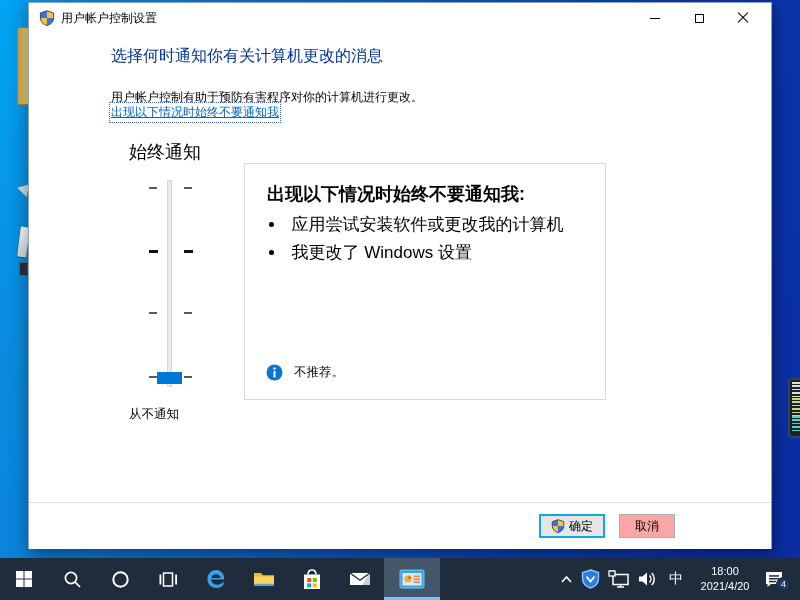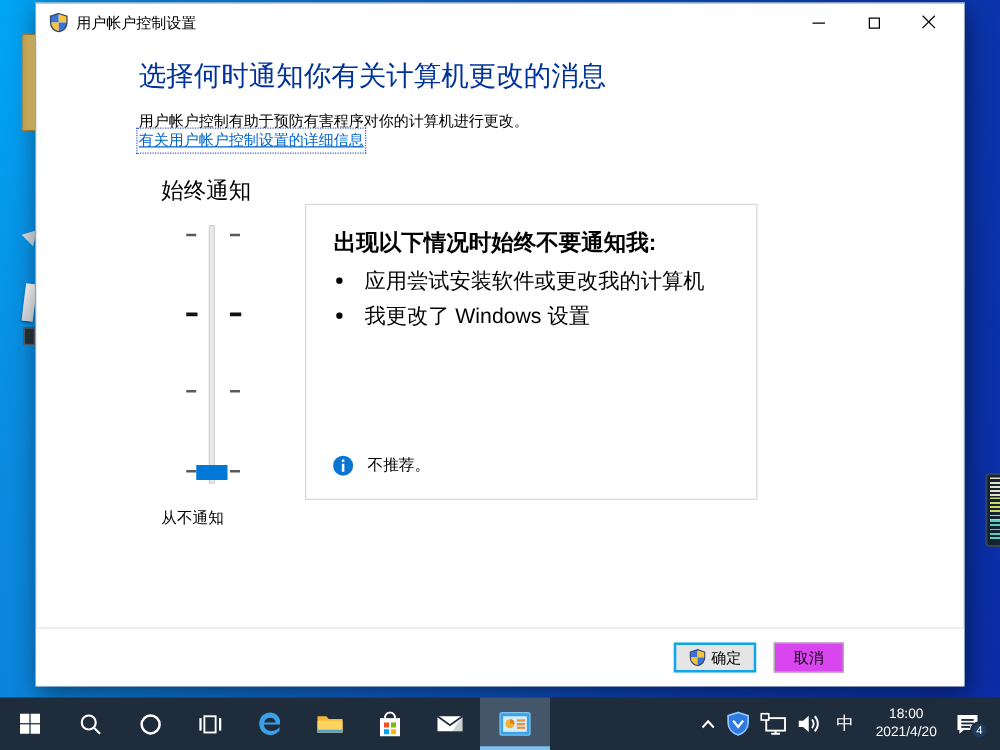--- a/index.html
+++ b/index.html
@@ -32,21 +32,21 @@
   .title-icon { position:absolute; left:10px; top:7px; }
   .title-text { position:absolute; left:32px; top:0; line-height:30px; font-size:12px; color:#000; }
   .win-controls { position:absolute; right:6px; top:0; height:30px; display:flex; }
   .ctl { width:44px; height:30px; display:flex; align-items:center; justify-content:center; cursor:default; }
   .ctl-min i { display:block; width:10px; height:1px; background:#000; }
   .ctl-max i { display:block; width:9px; height:9px; border:1px solid #000; }
   .ctl-close i { position:relative; display:block; width:12px; height:12px; }
   .ctl-close i::before,.ctl-close i::after { content:""; position:absolute; left:-1px; top:5px; width:14px; height:1.2px; background:#000; }
   .ctl-close i::before { transform:rotate(45deg); } .ctl-close i::after { transform:rotate(-45deg); }
 
-  .heading { position:absolute; left:82px; top:43px; font-size:22px; color:#003399; }
+  .heading { position:absolute; left:82px; top:43px; font-size:16px; color:#003399; }
   .desc { position:absolute; left:82px; top:86px; font-size:12px; }
   .uac-link { position:absolute; left:82px; top:101px; font-size:12px; color:#0066cc;
     text-decoration:underline; outline:1px dotted #4466cc; outline-offset:1px; cursor:pointer; }
 
   .lbl-top { position:absolute; left:100px; top:137px; font-size:18px; }
   .lbl-bottom { position:absolute; left:100px; top:403px; font-size:12.5px; }
 
   .slider-track { position:absolute; left:138px; top:177px; width:5px; height:207px;
     background:#e9e9e9; border:1px solid #d6d6d6; }
   .tick { position:absolute; height:2px; width:8px; background:#5a5a5a; }
@@ -61,21 +61,21 @@
   .panel-title { position:absolute; left:22px; top:18px; font-weight:bold; font-size:18px; }
   .bullet-row { position:absolute; left:24px; font-size:17px; display:flex; align-items:center; }
   .b0 { top:49px; } .b1 { top:77px; }
   .bullet-dot { width:4.5px; height:4.5px; border-radius:50%; background:#000; margin-right:18px; }
   .note-row { position:absolute; left:21px; top:200px; display:flex; align-items:center; }
   .note-text { margin-left:11px; font-size:12.5px; }
 
   .separator { position:absolute; left:0; top:499px; width:100%; height:1px; background:#dfdfdf; }
   .footer { position:absolute; left:0; top:500px; width:100%; height:46px; background:#fff; }
   .btn { position:absolute; top:11px; height:24px; display:flex; align-items:center; justify-content:center;
-    background:#d946ef; border:1px solid #adadad; font-size:12px; cursor:pointer; }
+    background:#fca5a5; border:1px solid #adadad; font-size:12px; cursor:pointer; }
   .btn-ok { left:510px; width:66px; border:2px solid #0ea5e9; background:#e5e5e5; }
   .btn-ok svg { margin-right:4px; }
   .btn-cancel { left:590px; width:56px; }
 
   
   #taskbar { position:absolute; left:0; top:558px; width:800px; height:42px; background:#1f2c3b;
     display:flex; align-items:stretch; }
   .tb-left { display:flex; }
   .tb-cell { width:48px; display:flex; align-items:center; justify-content:center; cursor:pointer; position:relative; }
   .tb-cell.active { width:56px; background:#43566a; }
@@ -130,21 +130,21 @@
             <i></i>
           </div>
         <div class="ctl ctl-close">
             <i></i>
           </div>
       </div>
     </div>
 
     <div class="heading">选择何时通知你有关计算机更改的消息</div>
     <div class="desc">用户帐户控制有助于预防有害程序对你的计算机进行更改。</div>
-    <a class="uac-link">有关用户帐户控制设置的详细信息</a>
+    <a class="uac-link">出现以下情况时始终不要通知我</a>
 
     <div class="lbl-top">始终通知</div>
     <div class="lbl-bottom">从不通知</div>
 
     <span class="tick l t0"></span>
     <span class="tick r t0"></span>
     <span class="tick l t1 bold"></span>
     <span class="tick r t1 bold"></span>
     <span class="tick l t2"></span>
     <span class="tick r t2"></span>

